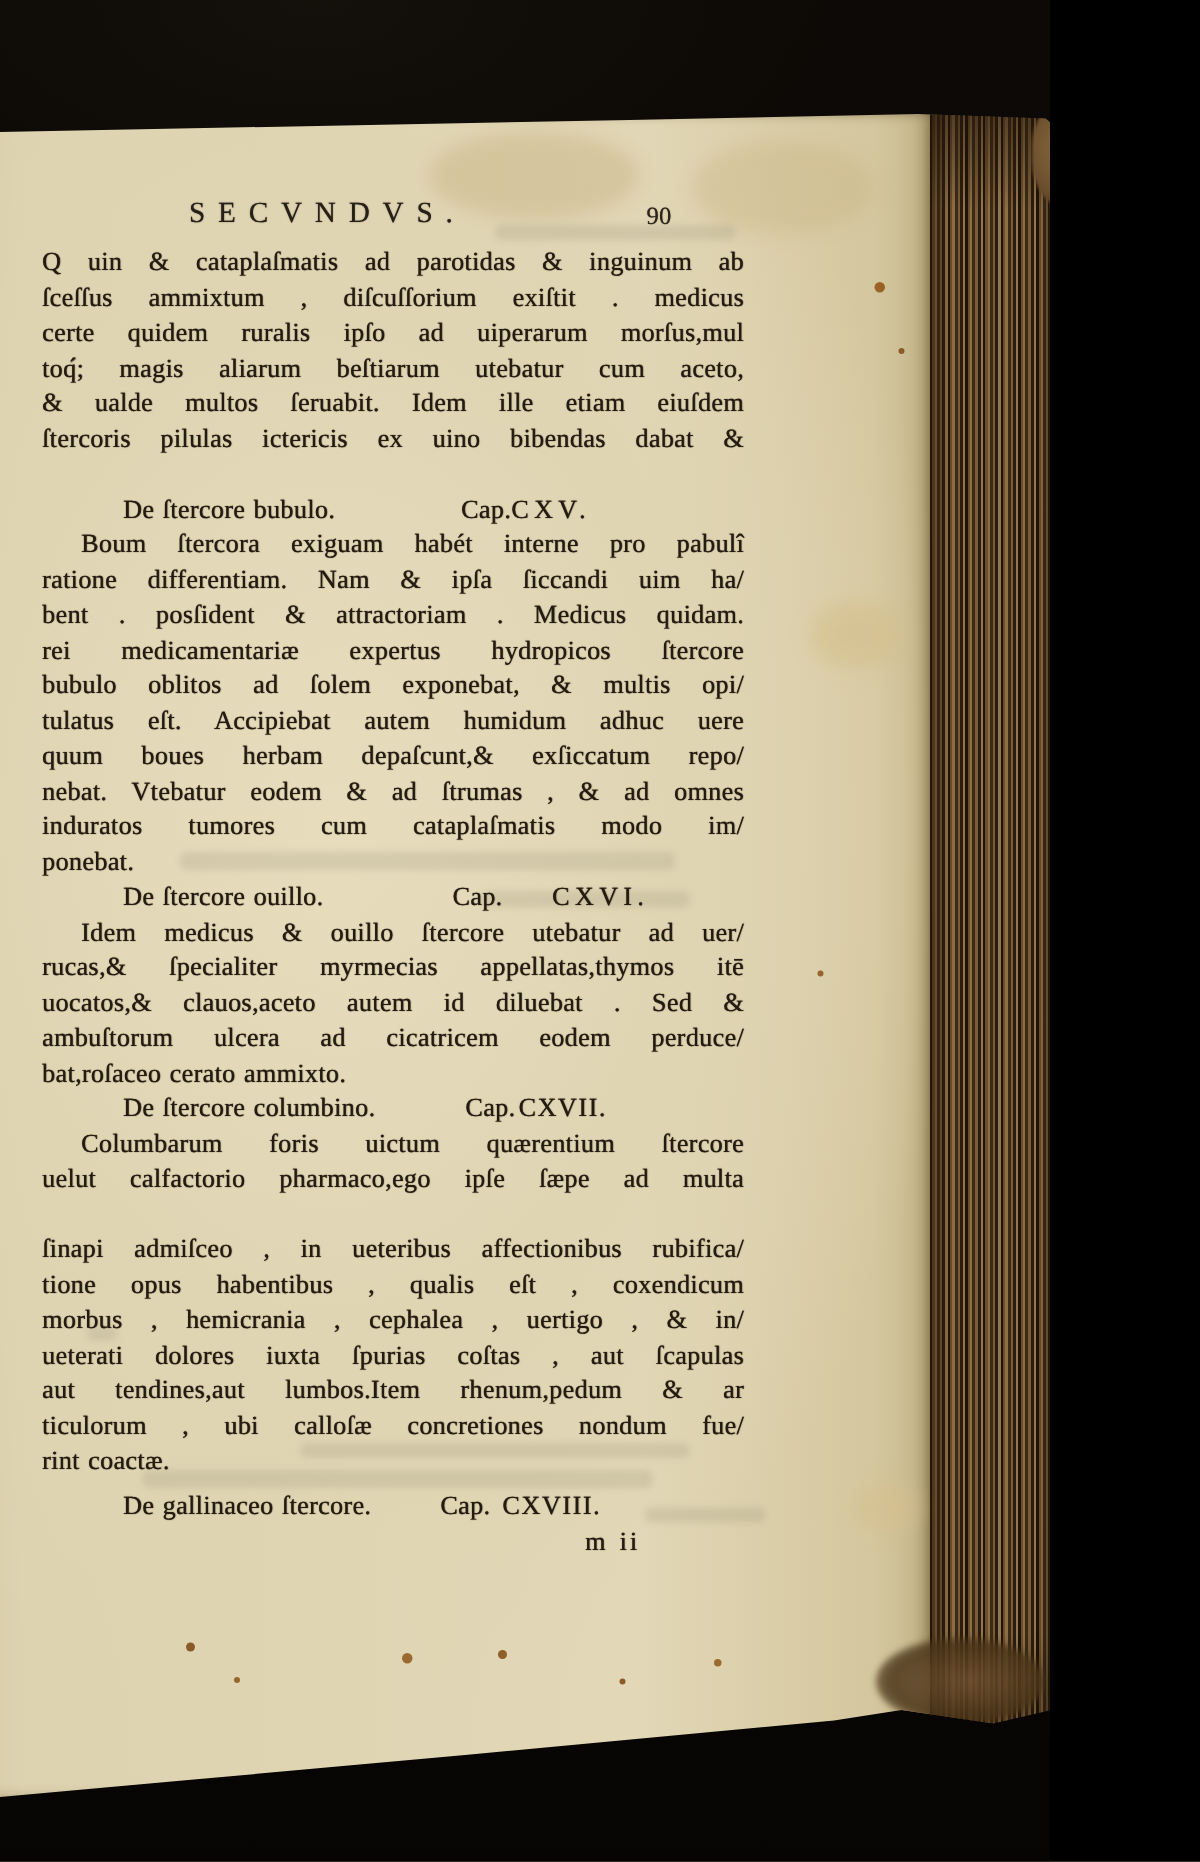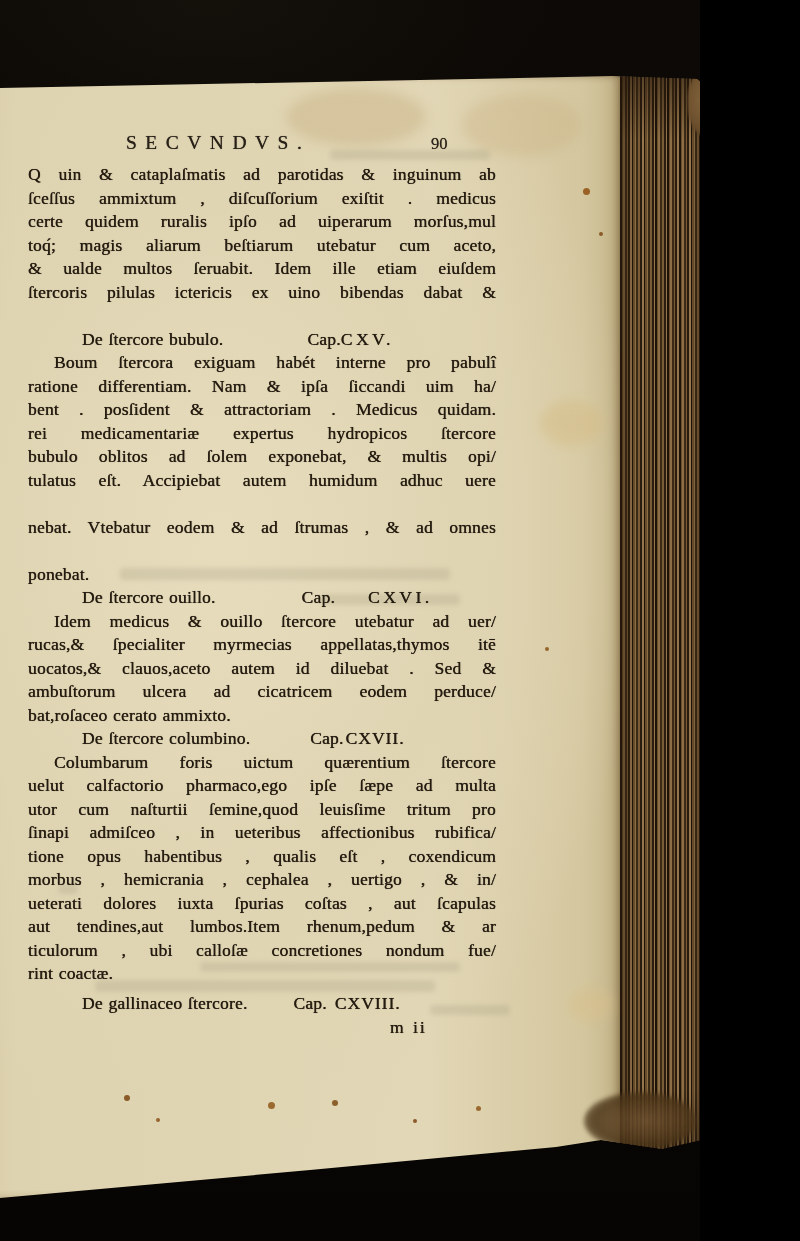--- a/index.html
+++ b/index.html
@@ -109,40 +109,41 @@
       <div class="line h" style="top:327.5px">
         <span>De ſtercore bubulo.</span><span class="cap" style="margin-left:84px">Cap.</span><span class="num wide" style="">CXV.</span>
       </div>
 
       <div class="line j ind" style="top:351px">Boum ſtercora exiguam habét interne pro pabulî</div>
       <div class="line j" style="top:374.5px">ratione differentiam. Nam &amp; ipſa ſiccandi uim ha/</div>
       <div class="line j" style="top:398px">bent . posſident &amp; attractoriam . Medicus quidam.</div>
       <div class="line j" style="top:421.5px">rei medicamentariæ expertus hydropicos ſtercore</div>
       <div class="line j" style="top:445px">bubulo oblitos ad ſolem exponebat, &amp; multis opi/</div>
       <div class="line j" style="top:468.5px">tulatus eſt. Accipiebat autem humidum adhuc uere</div>
+      <div class="line j" style="top:492px">quum boues herbam depaſcunt,&amp; exſiccatum repo/</div>
       <div class="line j" style="top:515.5px">nebat. Vtebatur eodem &amp; ad ſtrumas , &amp; ad omnes</div>
+      <div class="line j" style="top:539px">induratos tumores cum cataplaſmatis modo im/</div>
       <div class="line" style="top:562.5px">ponebat.</div>
 
       <div class="line h" style="top:586px">
         <span>De ſtercore ouillo.</span><span class="cap" style="margin-left:86px">Cap.</span><span class="num wide" style="margin-left:33px">CXVI.</span>
       </div>
 
       <div class="line j ind" style="top:609.5px">Idem medicus &amp; ouillo ſtercore utebatur ad uer/</div>
       <div class="line j" style="top:633px">rucas,&amp; ſpecialiter myrmecias appellatas,thymos itē</div>
       <div class="line j" style="top:656.5px">uocatos,&amp; clauos,aceto autem id diluebat . Sed &amp;</div>
       <div class="line j" style="top:680px">ambuſtorum ulcera ad cicatricem eodem perduce/</div>
       <div class="line h" style="top:727px">
         <span>De ſtercore columbino.</span><span class="cap" style="margin-left:60px">Cap.</span><span class="num" style="margin-left:2px">CXVII.</span>
       </div>
 
       <div class="line" style="top:703.5px">bat,roſaceo cerato ammixto.</div>
 
       <div class="line j ind" style="top:750.5px">Columbarum foris uictum quærentium ſtercore</div>
       <div class="line j" style="top:774px">uelut calfactorio pharmaco,ego ipſe ſæpe ad multa</div>
-      <div class="line j" style="top:797.5px">utor cum naſturtii ſemine,quod leuisſime tritum pro</div>
       <div class="line j" style="top:821px">ſinapi admiſceo , in ueteribus affectionibus rubifica/</div>
       <div class="line j" style="top:844.5px">tione opus habentibus , qualis eſt , coxendicum</div>
       <div class="line j" style="top:868px">morbus , hemicrania , cephalea , uertigo , &amp; in/</div>
       <div class="line j" style="top:891.5px">ueterati dolores iuxta ſpurias coſtas , aut ſcapulas</div>
       <div class="line j" style="top:915px">aut tendines,aut lumbos.Item rhenum,pedum &amp; ar</div>
       <div class="line j" style="top:938.5px">ticulorum , ubi calloſæ concretiones nondum fue/</div>
       <div class="line" style="top:962px">rint coactæ.</div>
 
       <div class="line h" style="top:991.5px">
         <span>De gallinaceo ſtercore.</span><span class="cap" style="margin-left:46px">Cap.</span><span class="num" style="margin-left:8px">CXVIII.</span>

